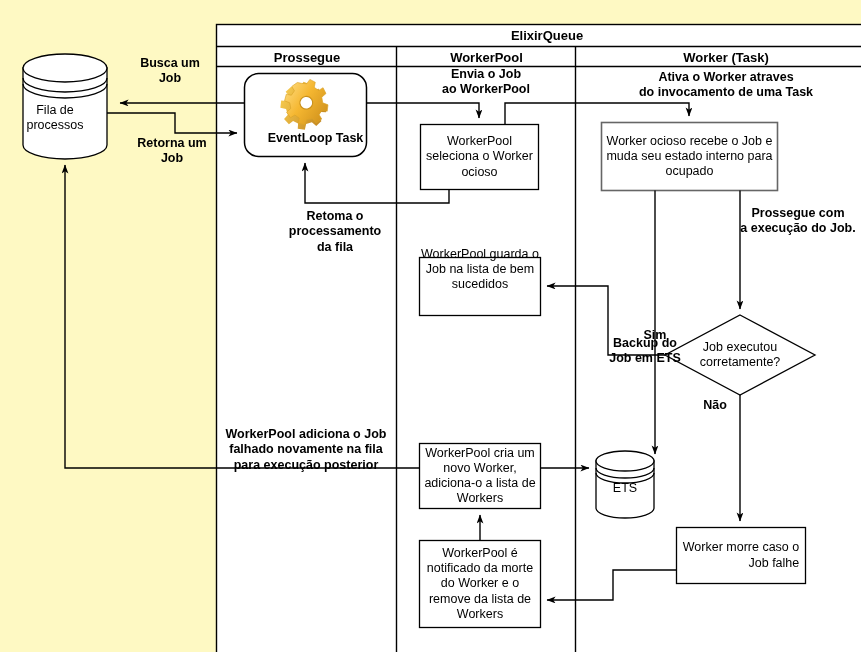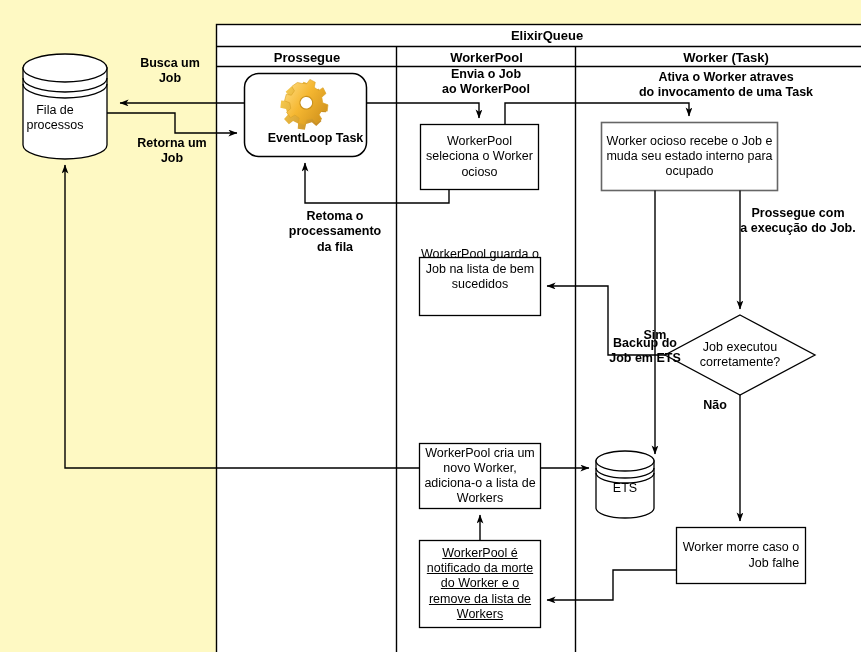--- a/index.html
+++ b/index.html
@@ -229,21 +229,21 @@
   <div class="node-text" style="left:675px; top:330px; width:130px; height:50px; white-space:pre-line;">Job executou
 corretamente?</div>
 
   <div class="node-text" style="left:596px; top:478px; width:58px; height:22px;">ETS</div>
 
   <div class="node-text" style="left:420px; top:444px; width:120px; height:64px; white-space:pre-line;">WorkerPool cria um
 novo Worker,
 adiciona-o a lista de
 Workers</div>
 
-  <div class="node-text" style="left:420px; top:541px; width:120px; height:86px; white-space:pre-line;text-decoration:underline;">WorkerPool é
+  <div class="node-text" style="left:420px; top:541px; width:120px; height:86px; white-space:pre-line;">WorkerPool é
 notificado da morte
 do Worker e o
 remove da lista de
 Workers</div>
 
   <div class="node-text" style="left:677px; top:528px; width:128px; height:55px; white-space:pre-line;text-align:right;">Worker morre caso o
 Job falhe</div>
 
   <div class="edge-label" style="left:124px; top:56px; width:92px;">Busca um
 Job</div>
@@ -264,14 +264,17 @@
   <div class="edge-label" style="left:580px; top:336px; width:130px;">Backup do
 Job em ETS</div>
 
   <div class="edge-label" style="left:735px; top:206px; width:126px;">Prossegue com
 a execução do Job.</div>
 
   <div class="edge-label" style="left:625px; top:328px; width:60px;">Sim</div>
 
   <div class="edge-label" style="left:685px; top:398px; width:60px;">Não</div>
 
+  <div class="edge-label" style="left:220px; top:427px; width:172px;">WorkerPool adiciona o Job
+falhado novamente na fila
+para execução posterior</div>
 
 </div>
 
 </body></html>

